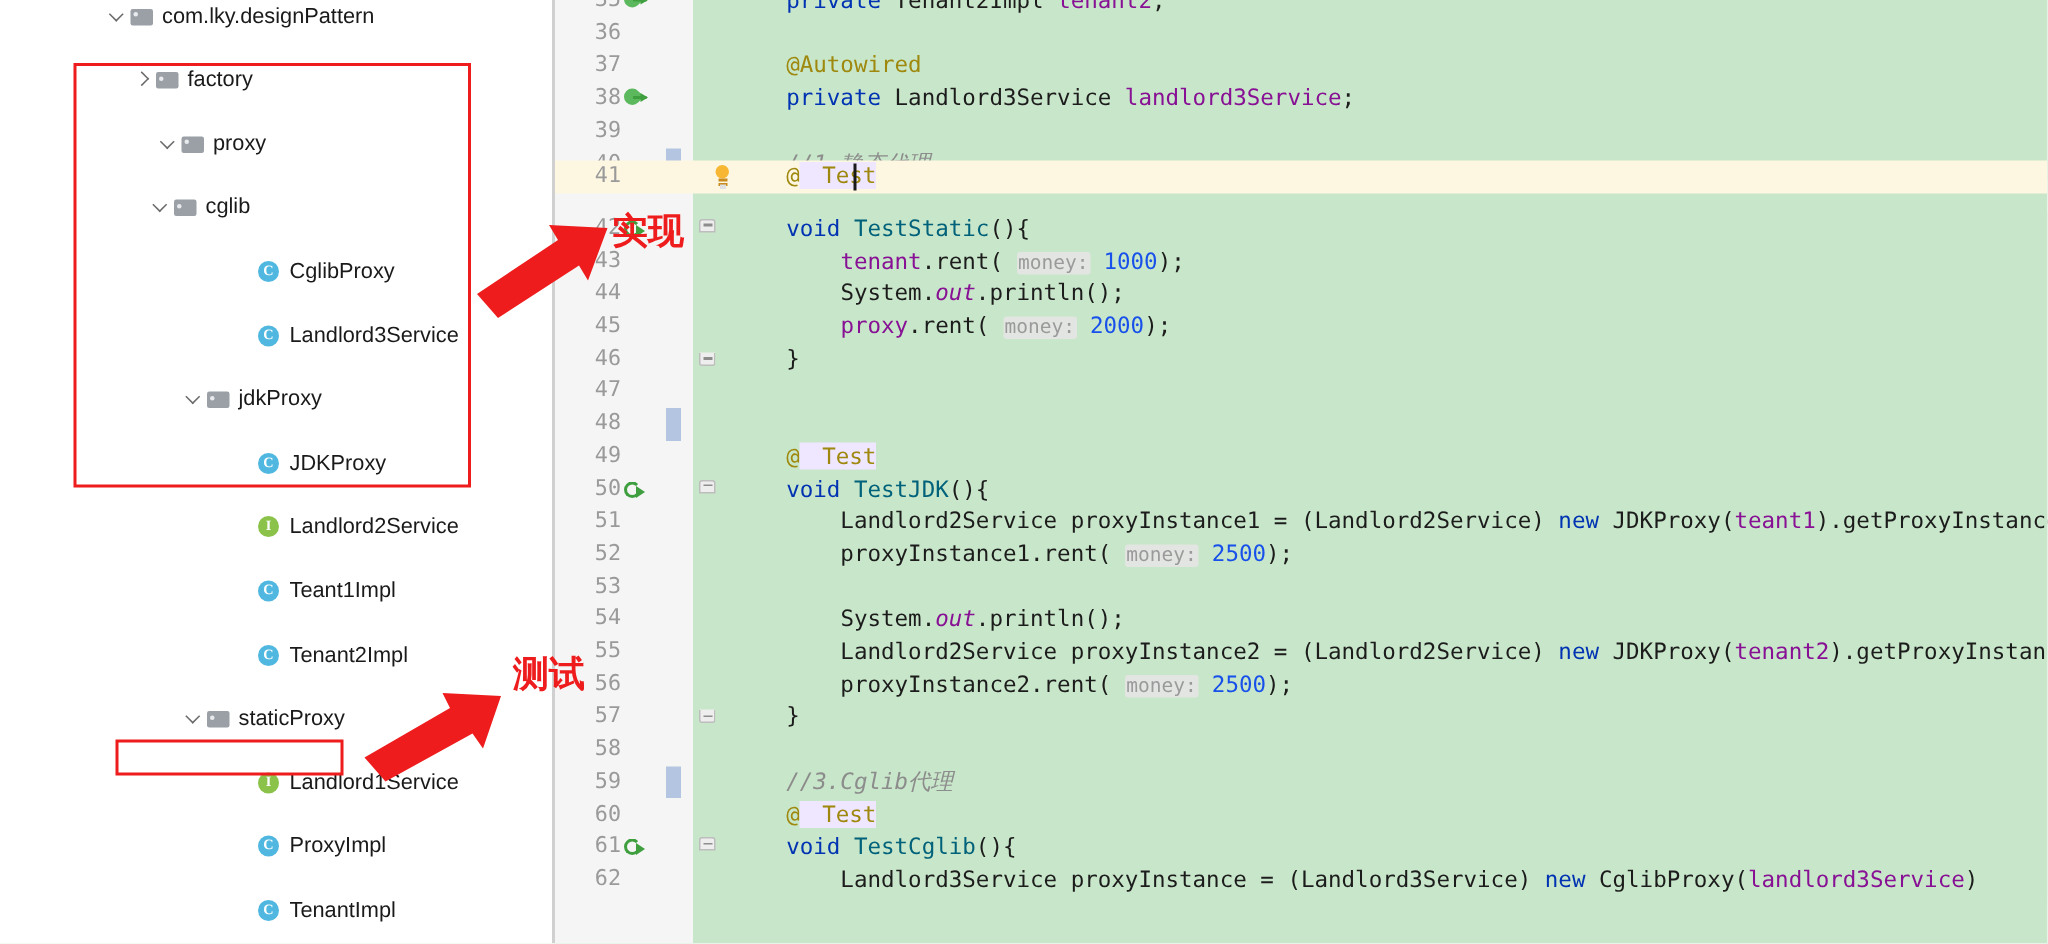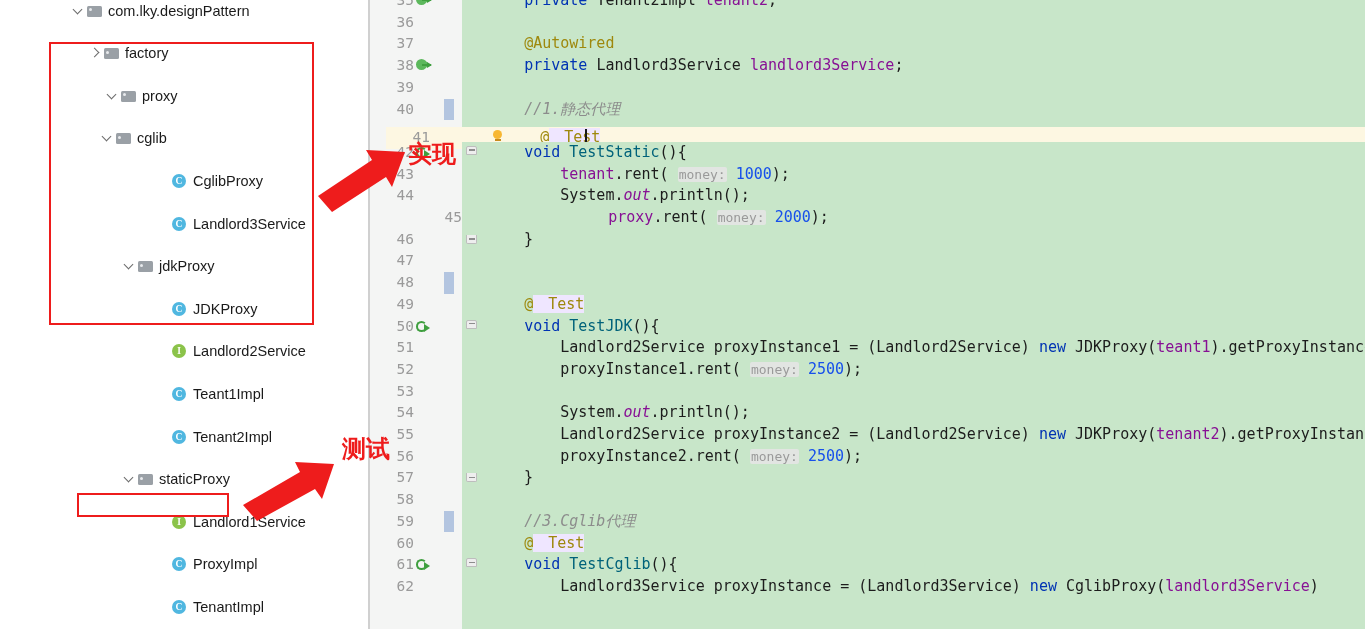--- a/index.html
+++ b/index.html
@@ -400,21 +400,21 @@
           <div class="line-bg"></div>
           <div class="ln">39</div>
           <div class="code-text"></div>
         </div>
         <div class="code-line" style="top: 98.5px;">
           <div class="line-bg"></div>
           <div class="ln">40</div>
           <div class="change-bar"></div>
           <div class="code-text"><span>    </span><span class="cmt">//1.静态代理</span></div>
         </div>
-        <div class="code-line" style="top: 127px; margin-left: 16px;">
+        <div class="code-line" style="top: 107px;">
           <div class="gutter-bg-caret"></div>
           <div class="line-bg caret-line"></div>
           <div class="ln">41</div>
           <div class="bulb">
             <span class="glass"></span>
             <span class="base"></span>
             <span class="stem"></span>
           </div>
           <div class="code-text"><span>    </span><span class="anno">@</span><span class="anno-hl">Test</span></div>
           <div class="caret" style="left: 199.27px; top: 2px;"></div>
@@ -435,21 +435,21 @@
         <div class="code-line" style="top: 163.6px;">
           <div class="line-bg"></div>
           <div class="ln">43</div>
           <div class="code-text"><span>        </span><span class="field">tenant</span><span>.</span><span>rent</span><span>( </span><span class="hint">money:</span><span> </span><span class="num">1000</span><span>);</span></div>
         </div>
         <div class="code-line" style="top: 185.3px;">
           <div class="line-bg"></div>
           <div class="ln">44</div>
           <div class="code-text"><span>        </span><span>System.</span><span class="static">out</span><span>.println();</span></div>
         </div>
-        <div class="code-line" style="top: 207px; margin-left: 48px;">
+        <div class="code-line" style="top: 207px;">
           <div class="line-bg"></div>
           <div class="ln">45</div>
           <div class="code-text"><span>        </span><span class="field">proxy</span><span>.rent( </span><span class="hint">money:</span><span> </span><span class="num">2000</span><span>);</span></div>
         </div>
         <div class="code-line" style="top: 228.7px;">
           <div class="line-bg"></div>
           <div class="ln">46</div>
           <div class="fold close" style="top: 6px;">
             <span class="shape"></span>
             <span class="minus"></span>

